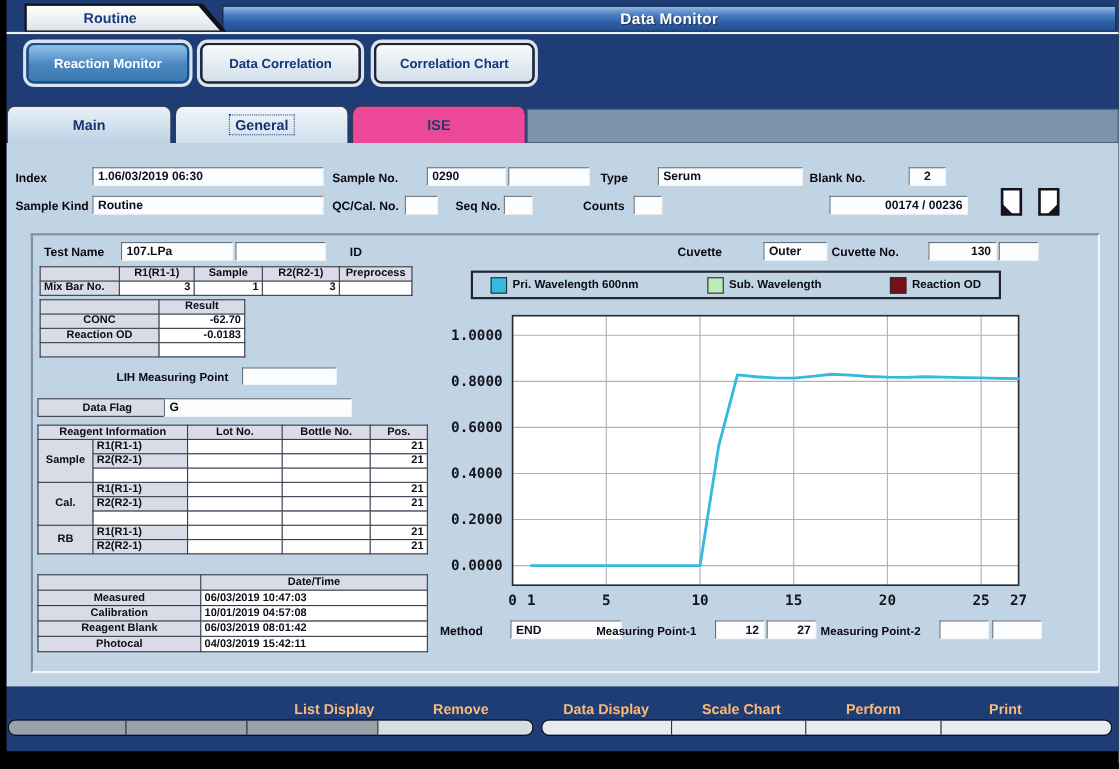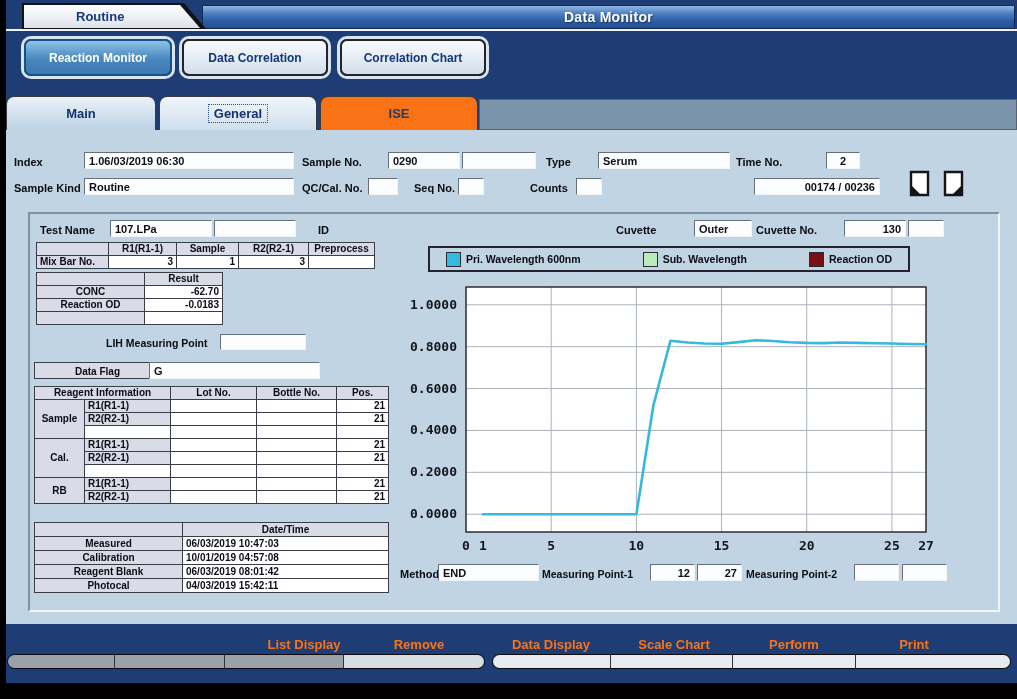--- a/index.html
+++ b/index.html
@@ -30,21 +30,21 @@
     border-color:#155089;}
   #btn-rm{left:18px;width:148px;} #btn-ds{left:176px;width:146px;} #btn-cc{left:334px;width:146px;}
 
   
   .tab{position:absolute;top:96px;height:34px;border:1px solid #3a3a44;border-bottom:none;
     border-radius:8px 8px 0 0;display:flex;align-items:center;justify-content:center;
     font:600 13px "Liberation Sans",sans-serif;color:#14326e;cursor:pointer;box-sizing:border-box;}
   #tab-main{left:0;width:150px;background:linear-gradient(180deg,#eaf2f8,#bcd2e4);}
   #tab-general{left:153px;width:158px;background:linear-gradient(180deg,#f0f6fb,#cfdfed);}
   #tab-general .focus{outline:1px dotted #2c4e86;padding:1px 5px;}
-  #tab-ise{left:314px;width:158px;background:#f97316;color:#1c3e66;}
+  #tab-ise{left:314px;width:158px;background:#ec4899;color:#1c3e66;}
   #tab-strip{position:absolute;left:473px;top:99px;width:538px;height:31px;background:#7b94ab;
     border:1px solid #55636f;box-sizing:border-box;}
 
   
   #content{position:absolute;left:0;top:130px;width:1011px;height:494px;background:#c1d4e3;}
   .lbl{position:absolute;font:700 11px "Liberation Sans",sans-serif;color:#0a0a12;white-space:nowrap;}
   .field{position:absolute;height:17px;box-sizing:border-box;background:#fcfdfe;border:1px solid;
     border-color:#65707c #f2f5f8 #f2f5f8 #65707c;font:700 11px "Liberation Sans",sans-serif;
     color:#0e0e18;padding:2px 4px 0;white-space:nowrap;overflow:hidden;}
   .field.r{text-align:right;} .field.c{text-align:center;}
@@ -64,21 +64,21 @@
   #legend{position:absolute;left:398px;top:32px;width:482px;height:26px;border:2px solid #23232d;
     box-sizing:border-box;display:flex;align-items:center;justify-content:space-between;padding:0 16px;}
   .leg-item{display:flex;align-items:center;gap:5px;font:700 10.5px "Liberation Sans",sans-serif;color:#0a0a12;}
   .sw{width:13px;height:13px;border:1px solid #2a2a32;display:inline-block;}
   #chart{position:absolute;left:366px;top:62px;}
   .tick{font:700 13px "DejaVu Sans Mono",monospace;fill:#15151d;}
 
   
   #bottombar{position:absolute;left:0;top:624px;width:1011px;height:59px;}
   .bbtn{position:absolute;top:12px;transform:translateX(-50%);font:600 13px "Liberation Sans",sans-serif;
-    color:#f97316;cursor:pointer;white-space:nowrap;background:none;border:none;}
+    color:#fdba74;cursor:pointer;white-space:nowrap;background:none;border:none;}
   .capsule{position:absolute;top:30px;height:15px;border:1px solid #0b0b0f;border-radius:8px;
     overflow:hidden;display:flex;box-sizing:border-box;}
   #cap-left{left:1px;width:478px;} #cap-right{left:486px;width:519px;}
   .seg{height:100%;} .seg+.seg{border-left:1px solid #2e3238;}
 </style>
 </head>
 <body>
 
 <div id="window">
 
@@ -116,21 +116,21 @@
 
   <div id="content">
 
     <div class="lbl" style="left:8px;top:26px">Index</div>
     <div class="field" style="left:78px;top:22px;width:210px">1.06/03/2019 06:30</div>
     <div class="lbl" style="left:296px;top:26px">Sample No.</div>
     <div class="field" style="left:382px;top:22px;width:72px">0290</div>
     <div class="field" style="left:456px;top:22px;width:74px"></div>
     <div class="lbl" style="left:540px;top:26px">Type</div>
     <div class="field" style="left:592px;top:22px;width:132px">Serum</div>
-    <div class="lbl" style="left:730px;top:26px">Time No.</div>
+    <div class="lbl" style="left:730px;top:26px">Blank No.</div>
     <div class="field c" style="left:820px;top:22px;width:34px">2</div>
 
     <div class="lbl" style="left:8px;top:52px">Sample Kind</div>
     <div class="field" style="left:78px;top:48px;width:210px">Routine</div>
     <div class="lbl" style="left:296px;top:52px">QC/Cal. No.</div>
     <div class="field" style="left:362px;top:48px;width:30px"></div>
     <div class="lbl" style="left:408px;top:52px">Seq No.</div>
     <div class="field" style="left:452px;top:48px;width:26px"></div>
     <div class="lbl" style="left:524px;top:52px">Counts</div>
     <div class="field" style="left:570px;top:48px;width:26px"></div>
@@ -356,21 +356,21 @@
           <text x="155.18518518518516" y="274" text-anchor="middle" class="tick">5</text>
           <text x="240.37037037037035" y="274" text-anchor="middle" class="tick">10</text>
           <text x="325.55555555555554" y="274" text-anchor="middle" class="tick">15</text>
           <text x="410.7407407407407" y="274" text-anchor="middle" class="tick">20</text>
           <text x="495.9259259259259" y="274" text-anchor="middle" class="tick">25</text>
           <text x="530" y="274" text-anchor="middle" class="tick">27</text>
           <polyline points="87.0,238.2 104.1,238.2 121.1,238.2 138.1,238.2 155.2,238.2 172.2,238.2 189.3,238.2 206.3,238.2 223.3,238.2 240.4,238.2 257.4,129.3 274.4,64.8 291.5,66.5 308.5,67.5 325.6,67.7 342.6,66.1 359.6,64.2 376.7,65.0 393.7,66.3 410.7,66.9 427.8,67.1 444.8,66.5 461.9,66.9 478.9,67.3 495.9,67.5 513.0,68.0 530.0,68.2" fill="none" stroke="#35b9dc" stroke-width="2.6" stroke-linejoin="round" stroke-linecap="round"></polyline>
         </svg>
 
       <div class="lbl" style="left:370px;top:354px">Method</div>
-      <div class="field" style="left:408px;top:350px;width:101px">END</div>
+      <div class="field" style="left:434px;top:350px;width:101px">END</div>
       <div class="lbl" style="left:512px;top:354px;font-size:10.5px">Measuring Point-1</div>
       <div class="field r" style="left:620px;top:350px;width:45px">12</div>
       <div class="field r" style="left:667px;top:350px;width:45px">27</div>
       <div class="lbl" style="left:716px;top:354px;font-size:10.5px">Measuring Point-2</div>
       <div class="field r" style="left:824px;top:350px;width:45px"></div>
       <div class="field r" style="left:872px;top:350px;width:45px"></div>
     </div>
   </div>
 
   <div id="bottombar">

